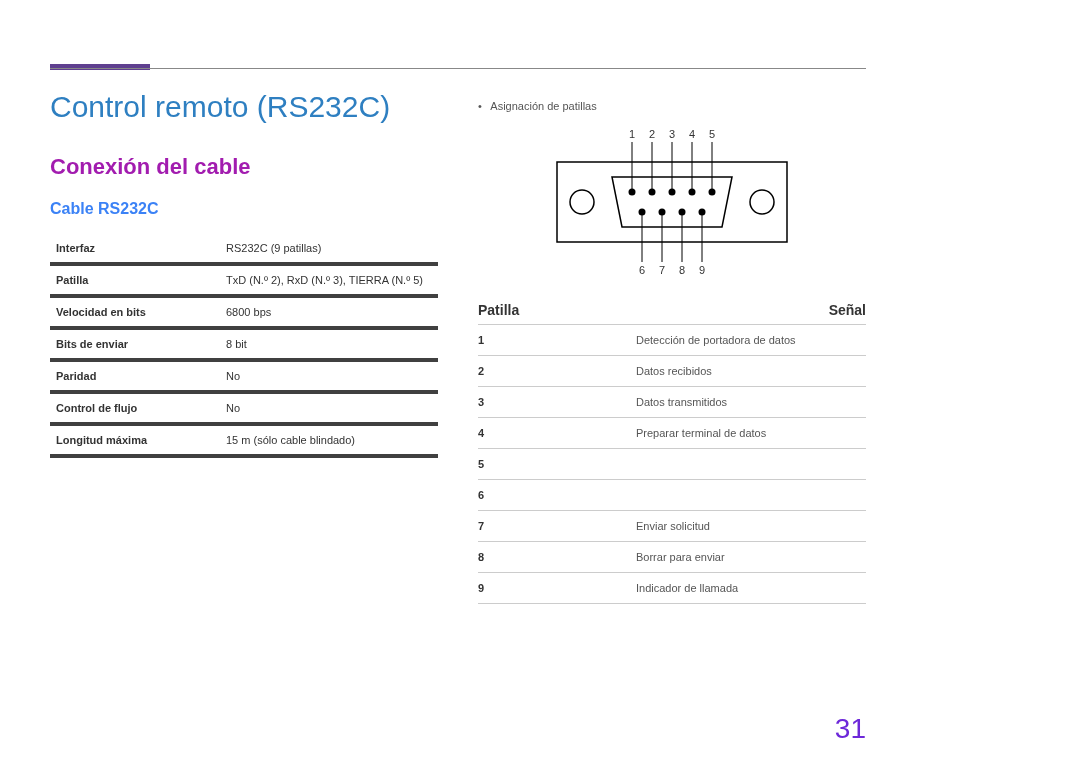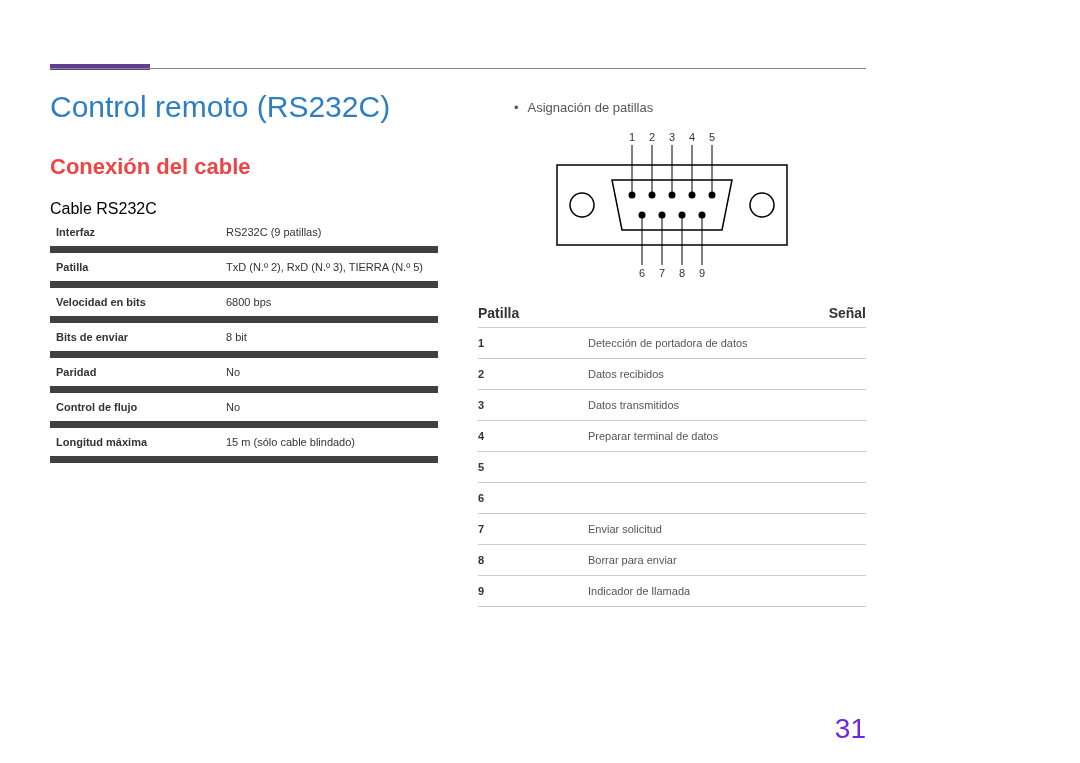--- a/index.html
+++ b/index.html
@@ -3,34 +3,34 @@
 <meta charset="utf-8">
 <style>
   * { box-sizing: border-box; margin: 0; padding: 0; }
   html, body { width: 1080px; height: 763px; background: #fff; font-family: Arial, Helvetica, sans-serif; color: #333; }
   .page { width: 916px; height: 763px; padding: 40px 50px 24px 50px; position: relative; }
   .top-line { position: absolute; top: 68px; left: 50px; right: 50px; height: 1px; background: #888; }
   .top-accent { position: absolute; top: 64px; left: 50px; width: 100px; height: 6px; background: #5f3f8f; }
   .columns { display: flex; gap: 40px; margin-top: 50px; }
   .col { flex: 1; }
   h1 { color: #2e7fc1; font-size: 30px; font-weight: 500; margin-bottom: 30px; letter-spacing: 0; }
-  h2 { color: #ef4444; font-size: 22px; font-weight: 700; margin-bottom: 20px; }
-  h3 { color: #000000; font-size: 16px; font-weight: 400; }
+  h2 { color: #a21caf; font-size: 22px; font-weight: 700; margin-bottom: 20px; }
+  h3 { color: #3b82f6; font-size: 16px; font-weight: 700; margin-bottom: 16px; }
   .spec-table { width: 100%; border-collapse: collapse; font-size: 11px; }
-  .spec-table td { padding: 8px 6px; border-bottom: 7px solid #404040; vertical-align: middle; }
+  .spec-table td { padding: 8px 6px; border-bottom: 4px solid #404040; vertical-align: middle; }
   .spec-table td:first-child { font-weight: 700; width: 170px; }
-  .bullet-item { font-size: 13px; color: #555; margin-bottom: 10px; margin-top: 10px; margin-left: 36px; }
+  .bullet-item { font-size: 11px; color: #555; margin-bottom: 10px; margin-top: 10px; }
   .bullet-item .dot { margin-right: 6px; }
   .connector { margin: 10px auto 14px auto; display: block; }
   .pin-header { display: flex; border-bottom: 1px solid #ccc; padding: 6px 0; }
   .pin-col-a { width: 110px; font-weight: 700; font-size: 14px; color: #333; }
   .pin-col-b { flex: 1; font-weight: 700; font-size: 14px; color: #333; text-align: right; }
   .pin-row { display: flex; border-bottom: 1px solid #ccc; padding: 9px 0; font-size: 11px; color: #555; }
   .pin-row .pa { width: 110px; font-weight: 700; color: #333; }
-  .pin-row .pb { flex: 1; }
+  .pin-row .pb { flex: 1; margin-left: 48px; }
   .page-number { position: absolute; bottom: 18px; right: 50px; font-size: 28px; color: #6d28d9; font-weight: 300; }
 </style>
 </head>
 <body>
 
 <div class="page">
   <div class="top-accent"></div>
   <div class="top-line"></div>
 
   <div class="columns">

